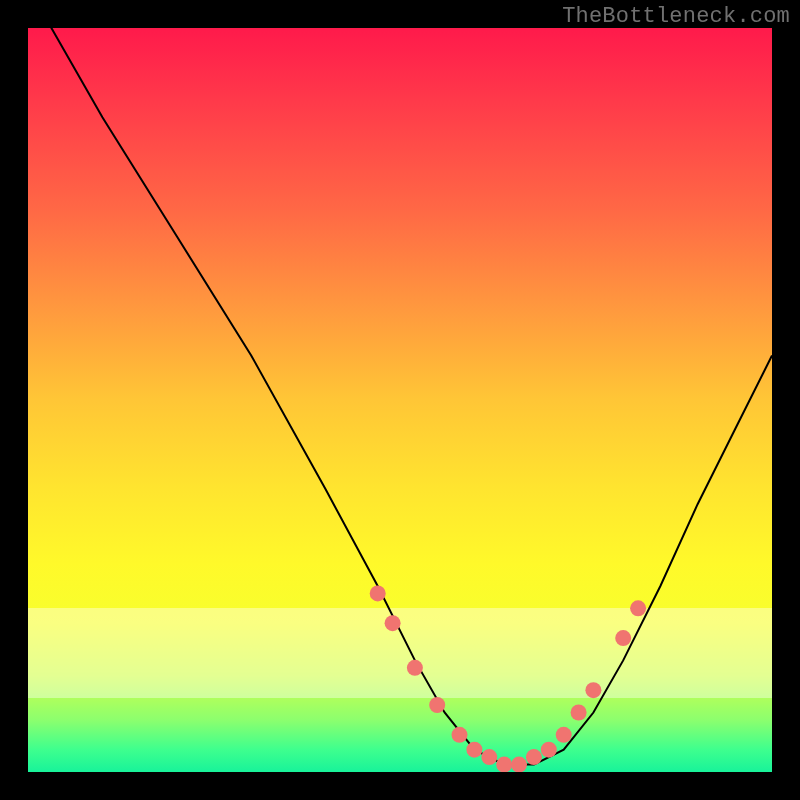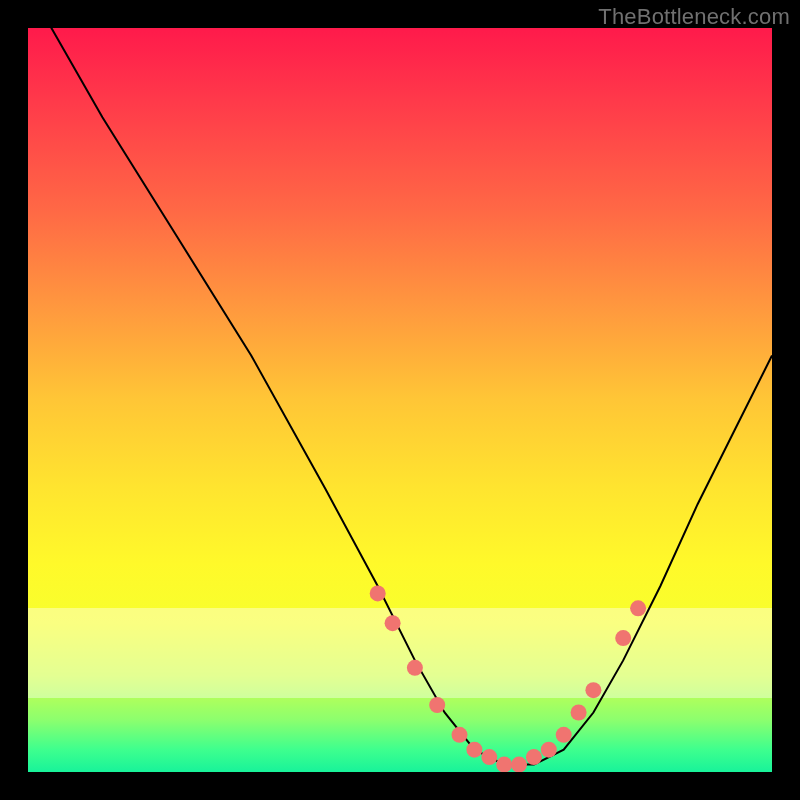--- a/index.html
+++ b/index.html
@@ -11,20 +11,21 @@
     overflow: hidden;
     font-family: Arial, Helvetica, sans-serif;
   }
   .frame {
     position: absolute;
     top: 0;
     left: 0;
     width: 800px;
     height: 800px;
     background: #000;
+    font-family: Liberation Mono, monospace;
   }
   .plot {
     position: absolute;
     top: 28px;
     left: 28px;
     width: 744px;
     height: 744px;
     overflow: hidden;
   }
   .gradient {

